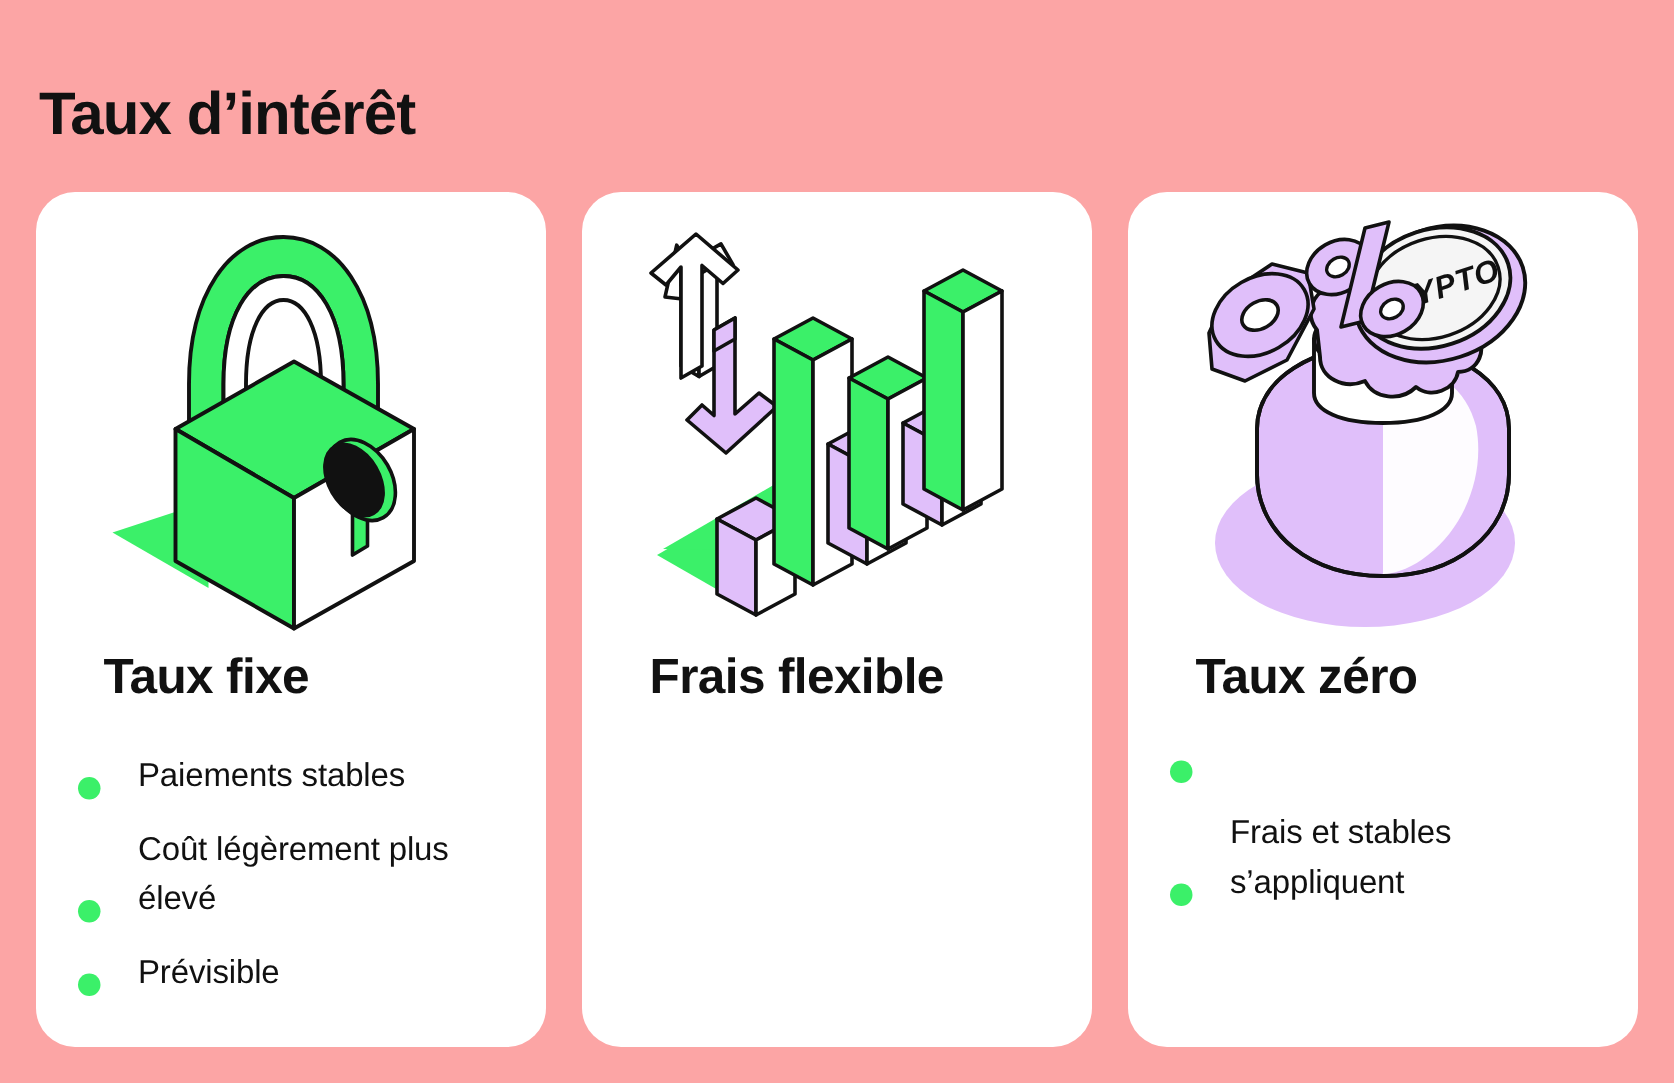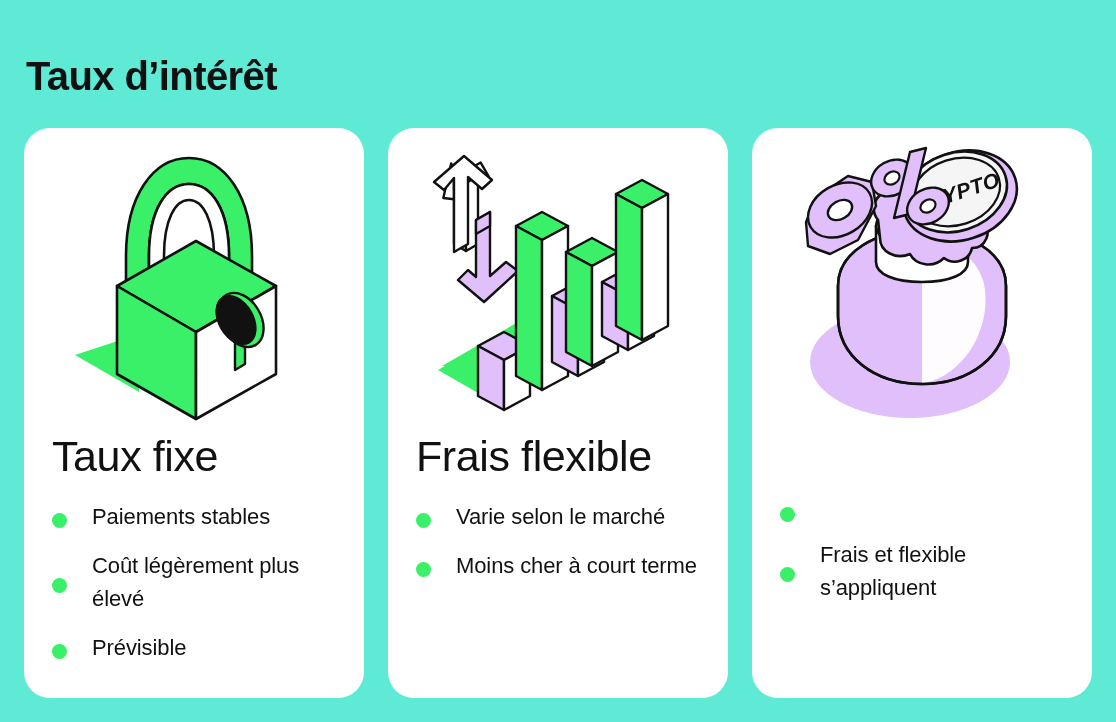--- a/index.html
+++ b/index.html
@@ -12,21 +12,21 @@
     height: 722px;
     background: #F4F4F5;
     font-family: "Liberation Sans", sans-serif;
     overflow: hidden;
     -webkit-font-smoothing: antialiased;
   }
   .page {
     position: relative;
     width: 1116px;
     height: 722px;
-    background: #5eead4;
+    background: #fca5a5;
   }
 
   
   .page-title {
     position: absolute;
     left: 26px;
     top: 26px;
     font-size: 40px;
     font-weight: bold;
     letter-spacing: -0.6px;
@@ -62,43 +62,43 @@
     height: 290px;
     display: flex;
     align-items: center;
     justify-content: center;
   }
   .illus svg { display: block; }
 
   
   .card-heading {
     position: absolute;
-    left: 28px;
+    left: 45px;
     top: 305px;
-    font-size: 43px;
-    font-weight: normal;
+    font-size: 33px;
+    font-weight: bold;
     letter-spacing: -0.4px;
     color: #111111;
     line-height: 1.1;
     white-space: nowrap;
   }
 
   
   .bullets {
     position: absolute;
     left: 28px;
     top: 372px;
     right: 16px;
     list-style: none;
     margin: 0;
     padding: 0;
   }
   .bullet-item {
     display: flex;
-    align-items: center;
+    align-items: flex-end;
     margin-bottom: 16px;
   }
   .bullet-dot {
     flex: 0 0 auto;
     width: 15px;
     height: 15px;
     border-radius: 50%;
     background: #3BF069;
     margin-top: 7px;
     margin-right: 25px;
@@ -223,30 +223,20 @@
           <g stroke="#111111" stroke-width="2.4" stroke-linejoin="round">
             <path d="M198 60 L224 46 L250 60 L224 74 Z" fill="#3BF069"></path>
             <path d="M198 60 L224 74 L224 206 L198 192 Z" fill="#3BF069"></path>
             <path d="M224 74 L250 60 L250 192 L224 206 Z" fill="#FFFFFF"></path>
           </g>
         </svg>
       </div>
 
       <div class="card-heading">Frais flexible</div>
 
-      <ul class="bullets">
-        <li class="bullet-item">
-          <span class="bullet-dot"></span>
-          <span class="bullet-text">Varie selon le marché</span>
-        </li>
-        <li class="bullet-item">
-          <span class="bullet-dot"></span>
-          <span class="bullet-text">Moins cher à court terme</span>
-        </li>
-      </ul>
     </div>
 
     <div class="card">
 
       <div class="illus">
         <svg width="280" height="290" viewBox="0 0 280 290">
 
           <ellipse cx="128" cy="228" rx="100" ry="56" fill="#E0BFFA"></ellipse>
 
           <path d="M56 152 C56 118 94 96 140 96 C186 96 224 118 224 152
@@ -285,26 +275,27 @@
             <ellipse cx="104" cy="34" rx="8" ry="6" transform="rotate(-30 104 34)" fill="#FFFFFF" stroke="#111111" stroke-width="2.2"></ellipse>
 
             <path d="M122 8 L138 4 L122 70 L106 74 Z" fill="#E0BFFA" stroke="#111111" stroke-width="2.4" stroke-linejoin="round"></path>
 
             <ellipse cx="140" cy="62" rx="22" ry="17" transform="rotate(-30 140 62)" fill="#E0BFFA" stroke="#111111" stroke-width="2.4"></ellipse>
             <ellipse cx="140" cy="62" rx="8" ry="6" transform="rotate(-30 140 62)" fill="#FFFFFF" stroke="#111111" stroke-width="2.2"></ellipse>
           </g>
         </svg>
       </div>
 
+      <div class="card-heading">Taux zéro</div>
 
       <ul class="bullets">
         <li class="bullet-item">
           <span class="bullet-dot"></span>
         </li>
         <li class="bullet-item">
           <span class="bullet-dot"></span>
-          <span class="bullet-text">Frais et flexible s’appliquent</span>
+          <span class="bullet-text">Frais et stables s’appliquent</span>
         </li>
       </ul>
     </div>
 
   </div>
 </div>
 
 </body></html>

